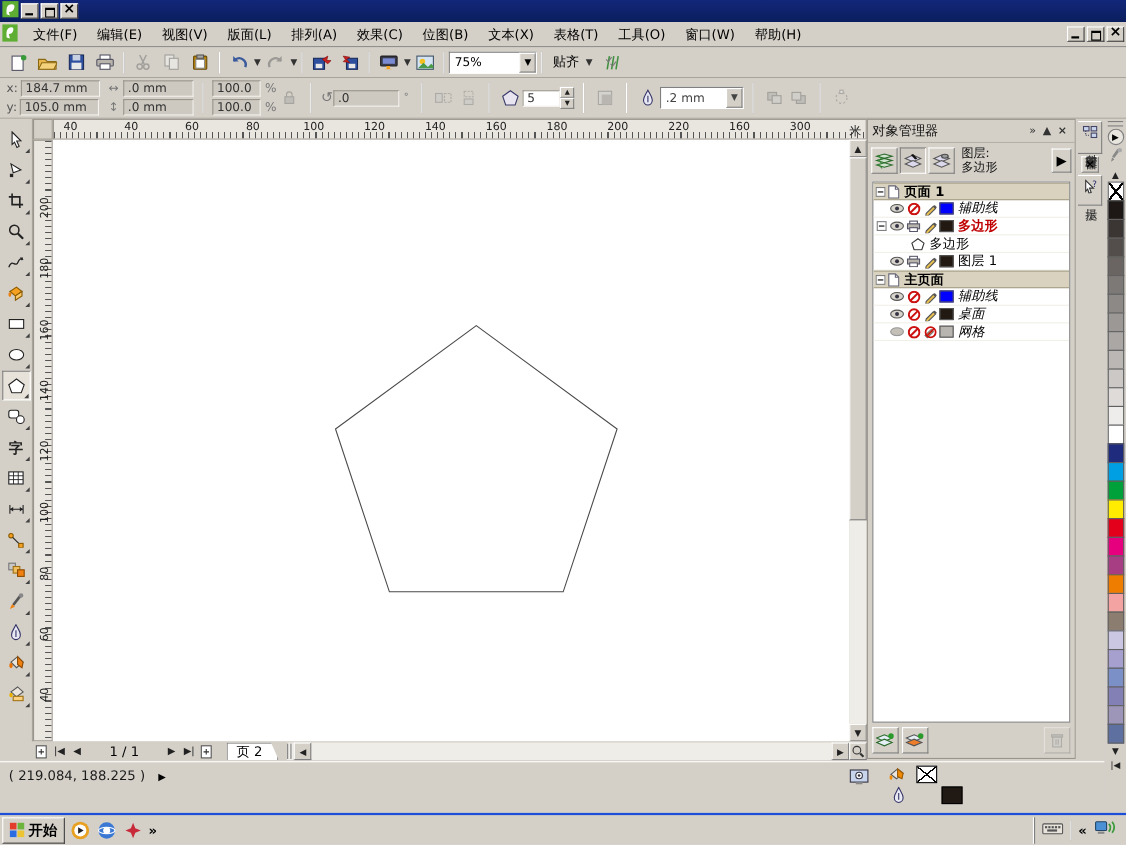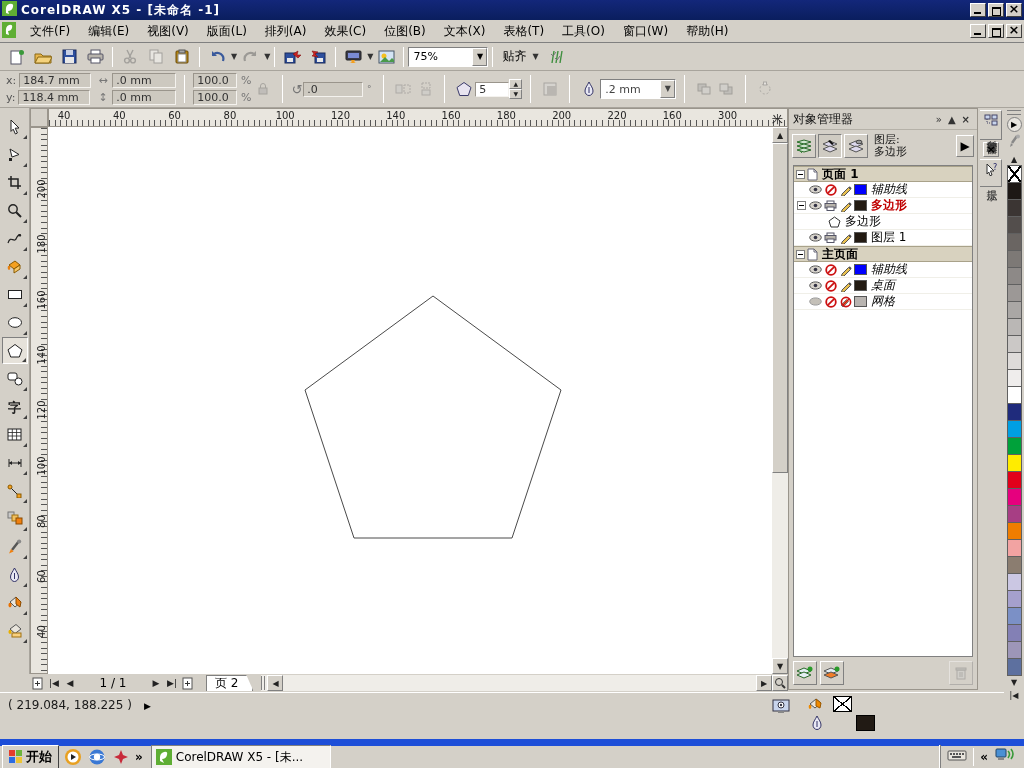--- a/index.html
+++ b/index.html
@@ -122,38 +122,37 @@
   #palette { left:1004px; top:108px; width:20px; height:624px; background:#d4d0c8; display:flex; flex-direction:column; align-items:center; }
   #palette .grip { width:14px; height:5px; border-top:1px solid #808080; border-bottom:1px solid #808080; margin:2px 0; }
   .pal-flyout { width:15px; height:15px; border-radius:50%; background:#e8e5df; border:1px solid #808080; font-size:8px; text-align:center; line-height:13px; color:#000; }
   .pal-swatch { width:15px; height:18px; border:1px solid #606060; margin-top:-1px; }
   .pal-swatch.none { background:
       linear-gradient(to top right,transparent 45%,#000 45% 55%,transparent 55%),
       linear-gradient(to bottom right,transparent 45%,#000 45% 55%,transparent 55%),#fff; }
   .pal-arrow { font-size:8px; color:#222; padding:2px 0; }
 
   
-  #taskbar { left:0; top:739px; width:1024px; height:29px; background:#d4d0c8; border-top:7px solid #1d4ed8; display:flex; align-items:center; padding:0 2px; }
+  #taskbar { left:0; top:739px; width:1024px; height:29px; background:#d4d0c8; border-top:2px solid #1d4ed8; display:flex; align-items:center; padding:0 2px; }
   #start-btn { height:24px; display:flex; align-items:center; gap:3px; padding:0 6px; background:#d4d0c8; border:1px solid; border-color:#fff #404040 #404040 #fff; font-weight:bold; font-size:13px; }
   .ql-icon { width:20px; height:20px; margin-left:4px; display:flex; align-items:center; justify-content:center; }
   #task-btn { height:24px; width:180px; margin-left:8px; background:#f4f2ee; border:1px solid; border-color:#808080 #fff #fff #808080; display:flex; align-items:center; gap:4px; padding:0 4px; font-size:12px; }
   #tray { margin-left:auto; display:flex; align-items:center; height:24px; border-left:1px solid #808080; box-shadow:-1px 0 0 #fff; padding:0 6px; gap:6px; }
 
   .flag { width:14px; height:14px; display:grid; grid-template-columns:6px 6px; grid-template-rows:6px 6px; gap:1px; }
   .flag i { display:block; }
 </style>
 </head>
 <body>
 
 <div id="titlebar" class="abs">
   <span><svg width="15" height="15">
         <rect x="0" y="0" width="15" height="15" fill="#5fae34"></rect>
         <path d="M4,12 Q3,4 7,3 Q12,2 11,6 Q10,10 6,10 L7,13 Z" fill="#fff"></path>
       </svg></span>
-  <span class="title">CorelDRAW X5 - [未命名 -1]</span>
   <span class="winbtn glyph-min"></span>
   <span class="winbtn glyph-restore"></span>
   <span class="winbtn glyph-close"></span>
 </div>
 
 <div id="menubar" class="abs">
   <span style="margin-right:4px;"><svg width="15" height="16">
         <rect x="0" y="0" width="14" height="16" fill="#5fae34"></rect>
         <path d="M4,12 Q3,4 7,3 Q11,2 10,6 Q9,9 6,9 L7,13 Z" fill="#fff"></path>
       </svg></span>
@@ -281,21 +280,21 @@
 </div>
 
 <div id="propbar" class="abs">
   <div class="pb-col">
     <div class="pb-row">
         <span class="pb-lab">x:</span>
         <span class="field" style="width:72px;">184.7 mm</span>
       </div>
     <div class="pb-row">
         <span class="pb-lab">y:</span>
-        <span class="field" style="width:72px;">118.4 mm</span>
+        <span class="field" style="width:72px;">105.0 mm</span>
       </div>
   </div>
   <div class="pb-col" style="margin-left:6px;">
     <div class="pb-row">
         <span class="pb-icon">↔</span>
         <span class="field" style="width:64px;">.0 mm</span>
       </div>
     <div class="pb-row">
         <span class="pb-icon">↕</span>
         <span class="field" style="width:64px;">.0 mm</span>
@@ -953,27 +952,20 @@
         <ellipse cx="9" cy="9" rx="7.5" ry="3" fill="none" stroke="#fff"></ellipse>
         <circle cx="9" cy="9" r="3.2" fill="#fff"></circle>
       </svg>
     </span>
   <span class="ql-icon">
       <svg width="18" height="18">
         <path d="M9,2 L11,7 L16,9 L11,11 L9,16 L7,11 L2,9 L7,7 Z" fill="#c82a3a"></path>
       </svg>
     </span>
   <span style="font-weight:bold;margin-left:4px;">»</span>
-  <span id="task-btn">
-    <svg width="16" height="16">
-        <rect x="0" y="0" width="16" height="16" fill="#5fae34"></rect>
-        <path d="M4,12 Q3,4 8,3 Q12,2 11,6 Q10,10 6,10 L8,14 Z" fill="#fff"></path>
-      </svg>
-    <span>CorelDRAW X5 - [未...</span>
-  </span>
   <span id="tray">
     <span><svg width="20" height="13">
           <rect x="1" y="2" width="18" height="9" rx="1" fill="#e8e4dc" stroke="#555"></rect>
           <g fill="#555">
             <rect x="3" y="4" width="2" height="2"></rect>
             <rect x="6" y="4" width="2" height="2"></rect>
             <rect x="9" y="4" width="2" height="2"></rect>
             <rect x="12" y="4" width="2" height="2"></rect>
             <rect x="15" y="4" width="2" height="2"></rect>
             <rect x="5" y="7" width="9" height="2"></rect>

